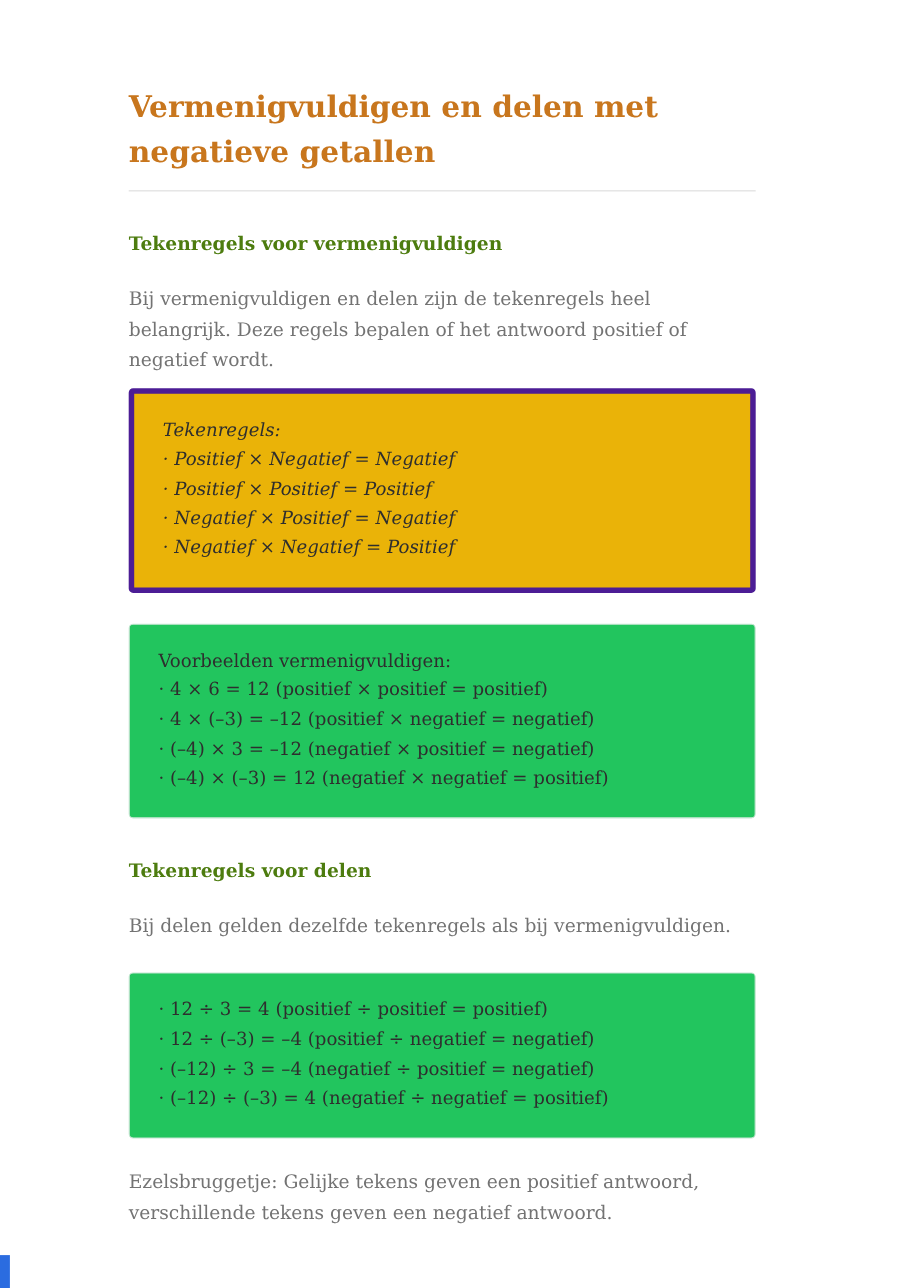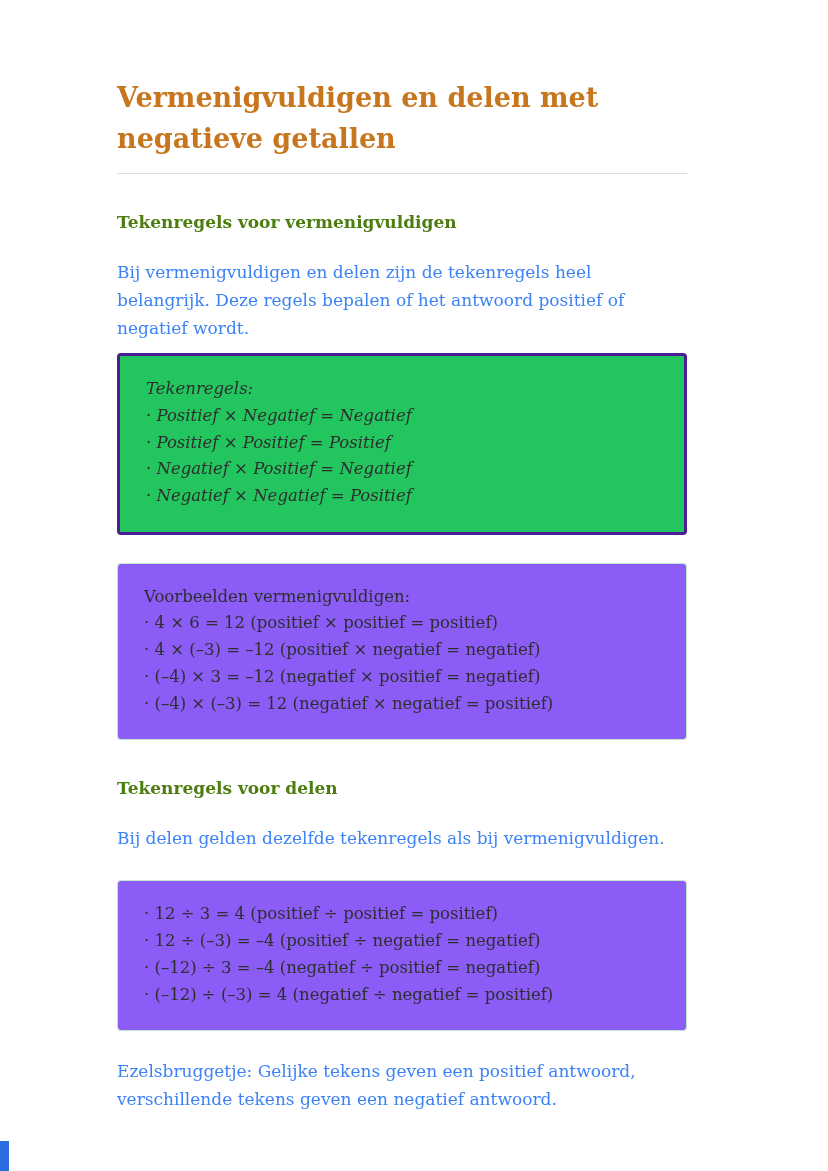--- a/index.html
+++ b/index.html
@@ -35,38 +35,38 @@
   .section-heading {
     margin: 38px 0 0 0;
     font-size: 17px;
     font-weight: 700;
     color: #4d7c0f;
   }
   .paragraph {
     margin: 26px 0 0 0;
     font-size: 17px;
     line-height: 1.65;
-    color: #3b82f6;
+    color: #737373;
   }
   .box {
     box-sizing: border-box;
     margin-top: 28px;
     border-radius: 4px;
     padding: 20px 26px 22px 26px;
     font-size: 16.5px;
     line-height: 1.62;
   }
   .box.rules {
-    background: #22c55e;
-    border: 3px solid #4c1d95;
+    background: #eab308;
+    border: 5px solid #4c1d95;
     font-style: italic;
     margin-top: 11px;
   }
   .box.examples {
-    background: #8b5cf6;
+    background: #22c55e;
     border: 1px solid #c4e5d1;
   }
   .box-title {
     margin: 0;
   }
   .box-line {
     margin: 0;
   }
   .corner-strip {
     position: absolute;

